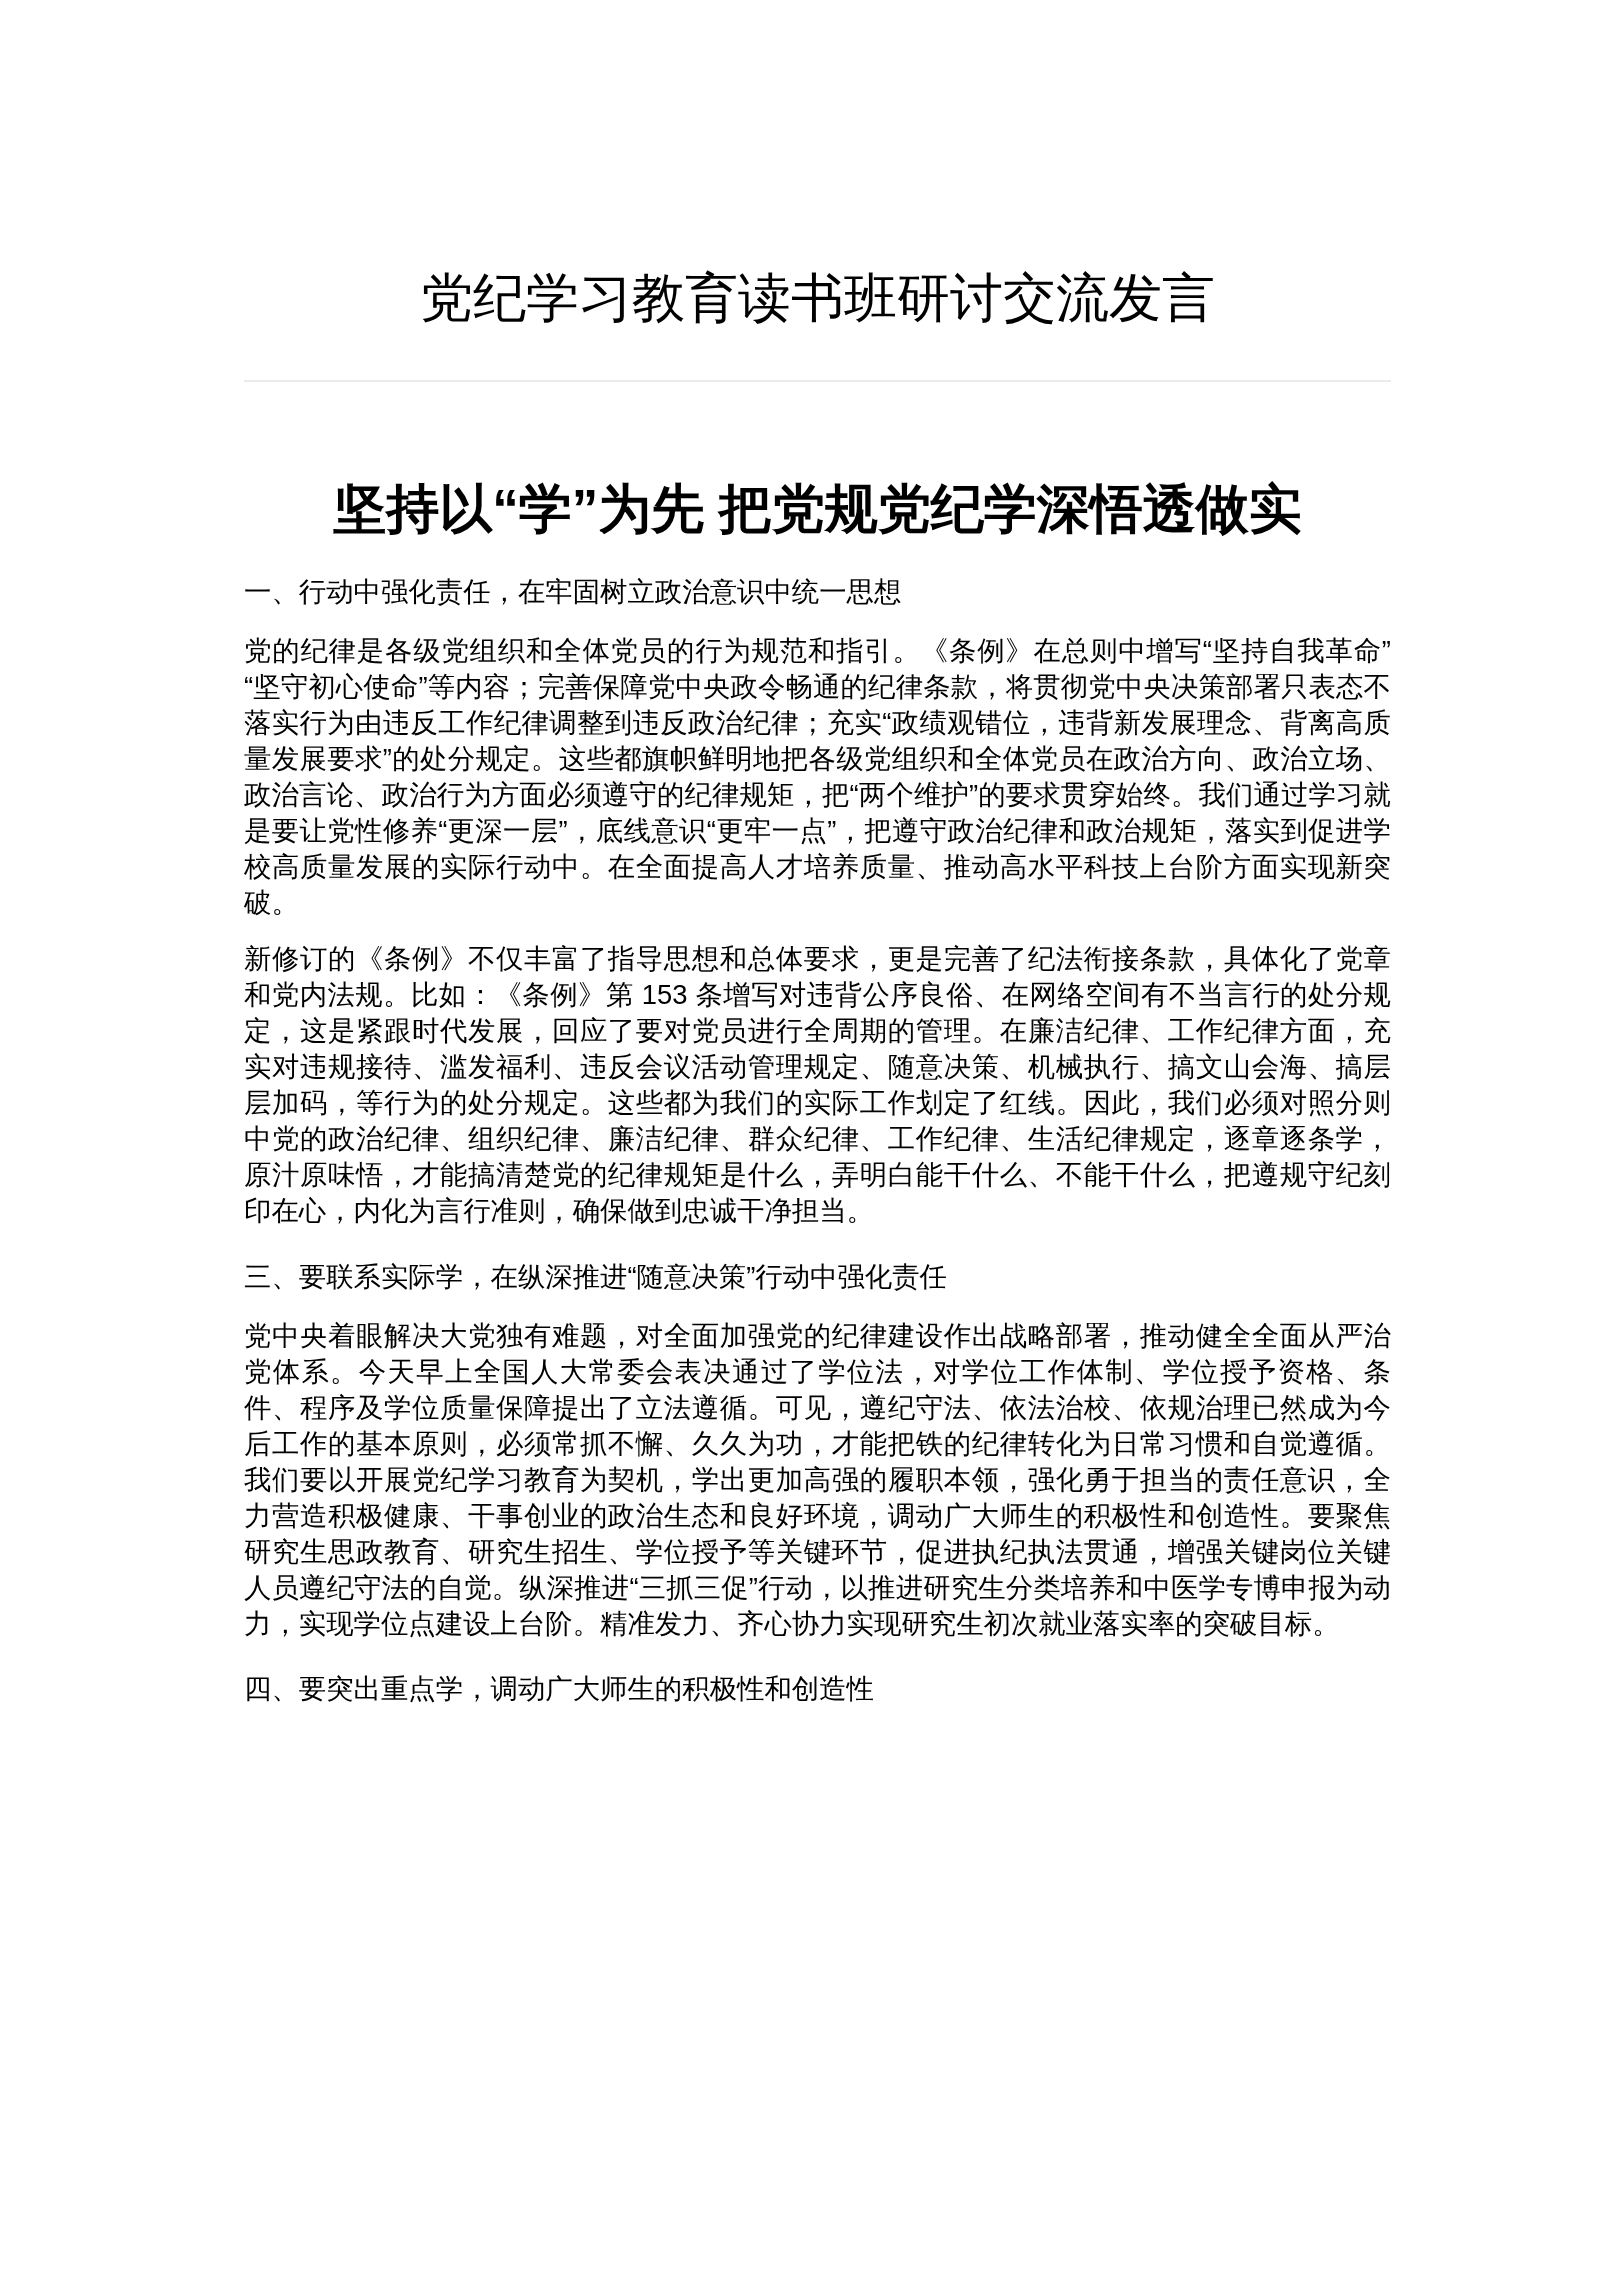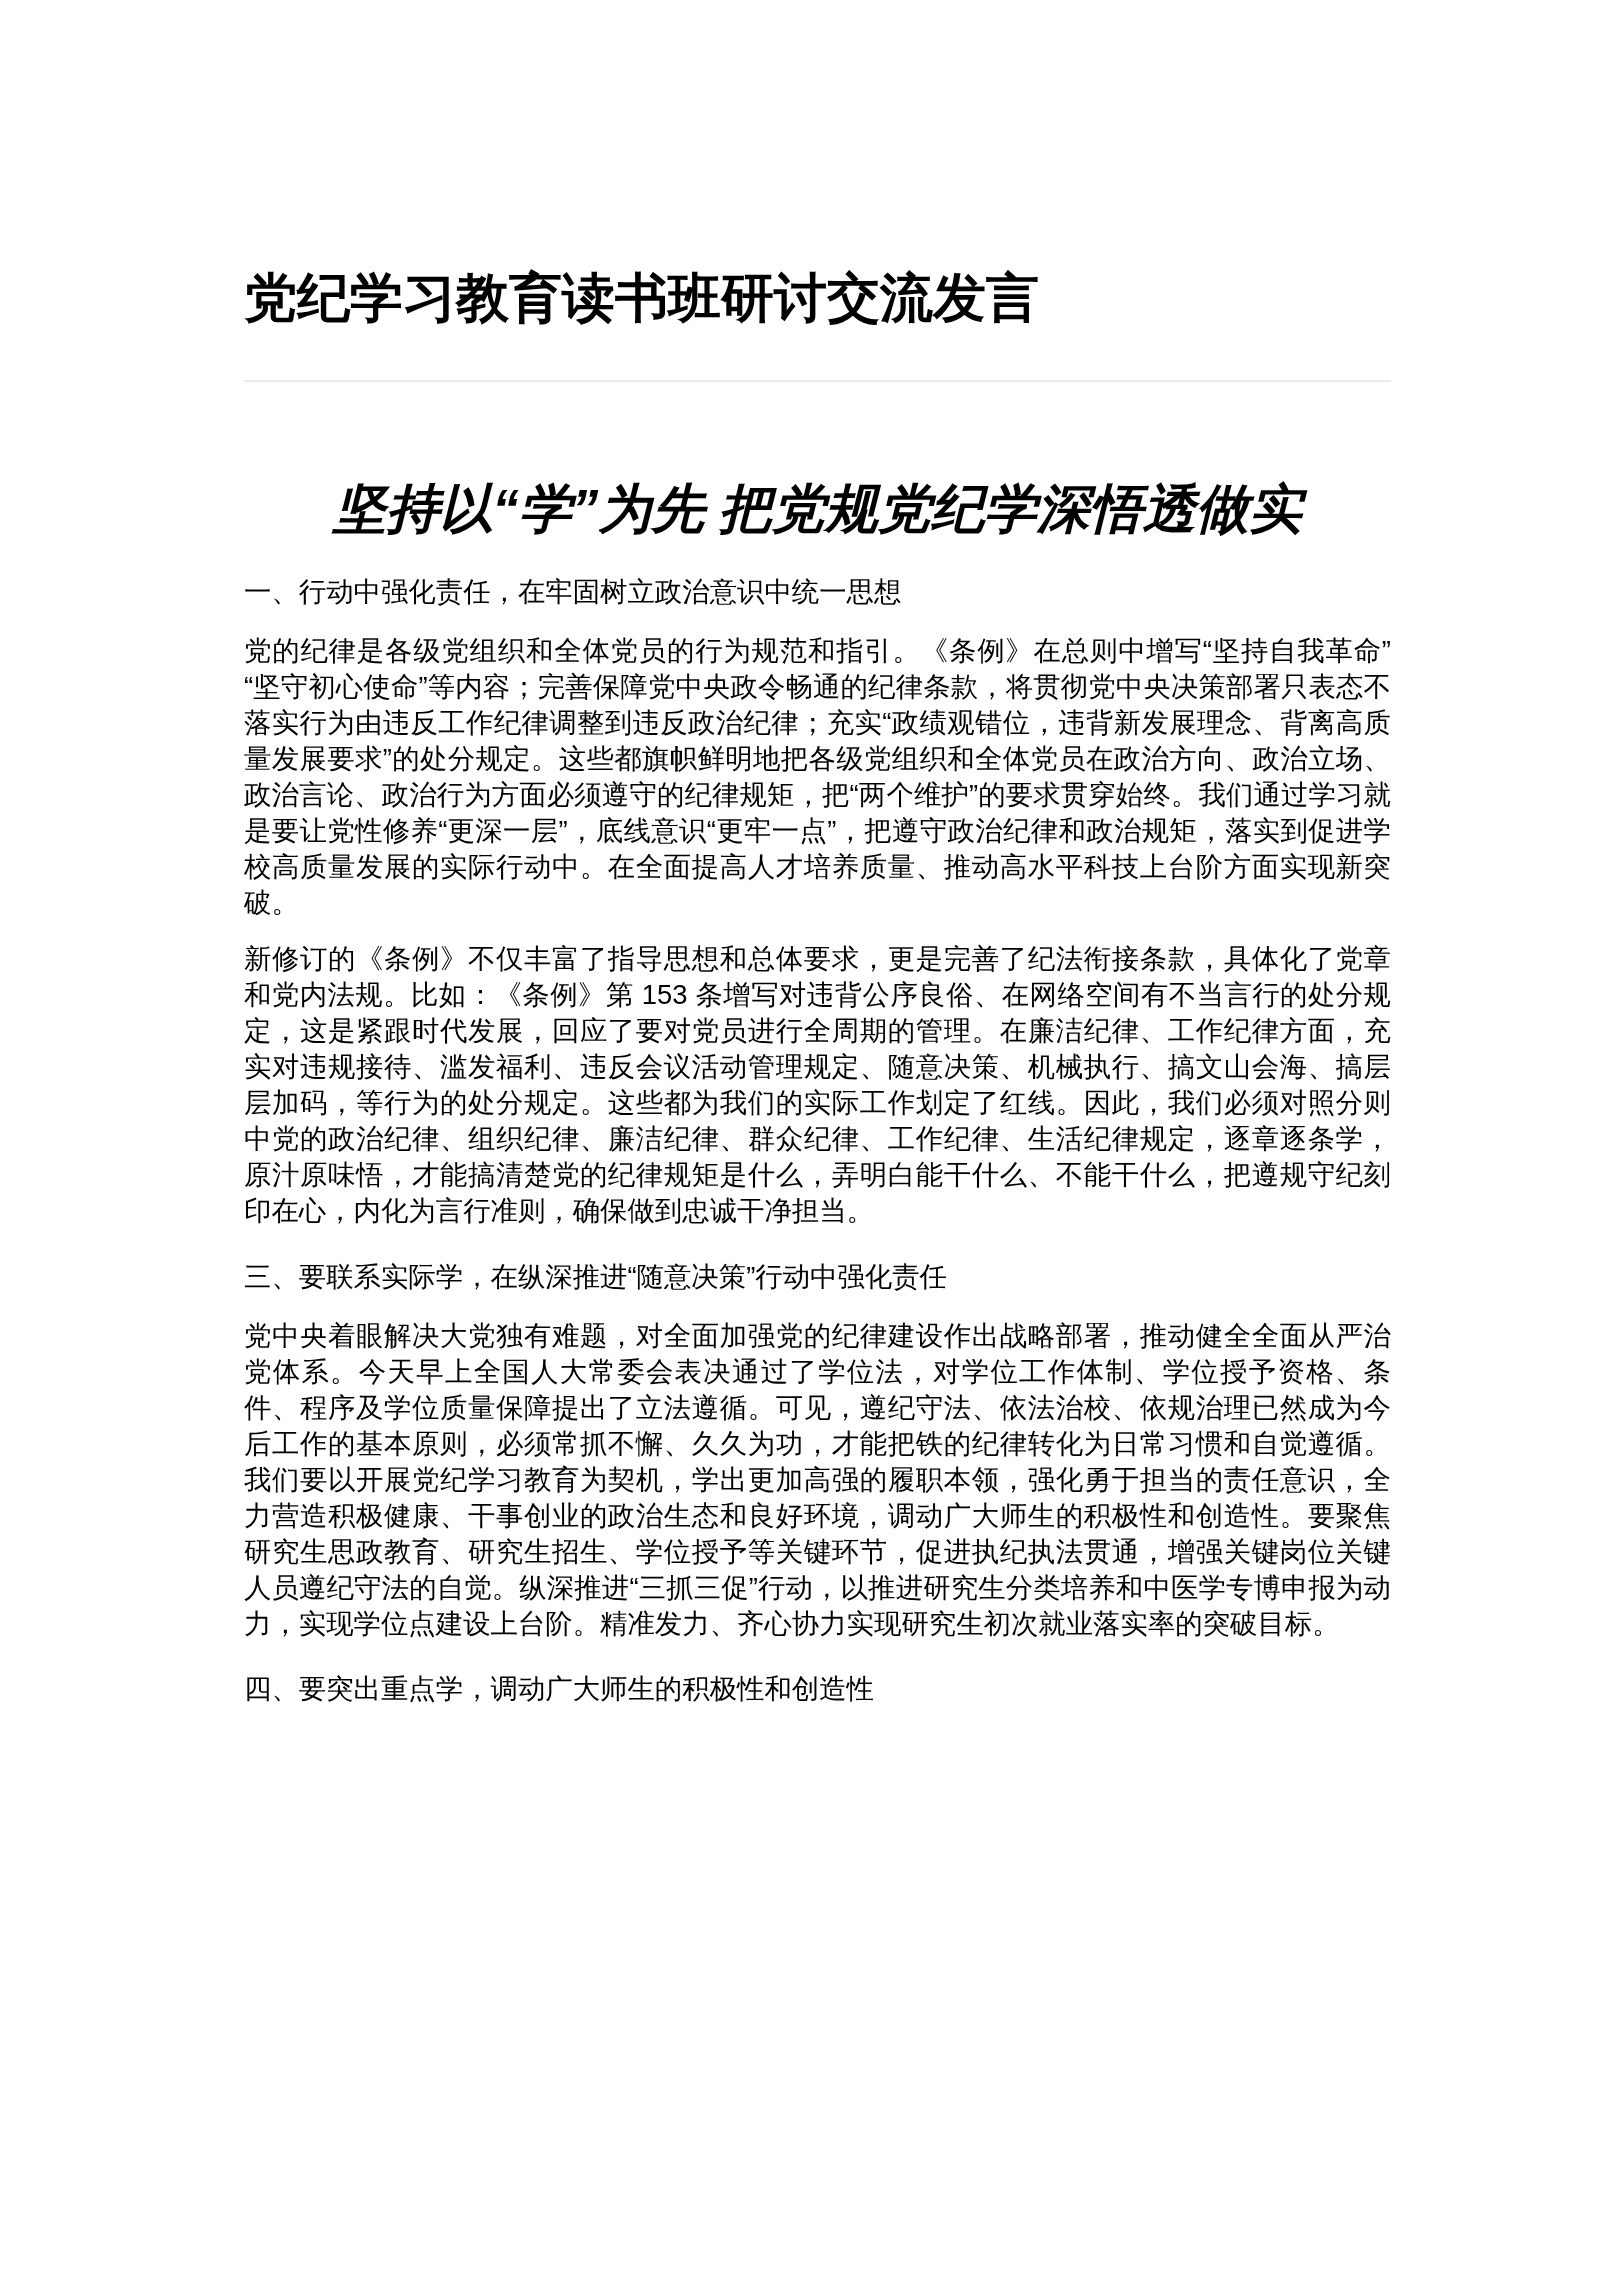--- a/index.html
+++ b/index.html
@@ -18,37 +18,37 @@
     width: 1147px;
     margin-left: 244px;
     padding-top: 266px;
     padding-bottom: 196px;
     box-sizing: content-box;
   }
   .doc-title {
     margin: 0;
     font-size: 53px;
     line-height: 64px;
-    font-weight: 700;
+    font-weight: 400;
+    text-align: center;
     white-space: nowrap;
   }
   .divider {
     height: 0;
     border: none;
     border-top: 2px solid #ebebeb;
     margin: 50px 0 0 0;
   }
   .subtitle {
     margin: 95px 0 0 0;
     font-size: 53px;
     line-height: 64px;
     font-weight: 700;
     text-align: center;
     white-space: nowrap;
-    font-style: italic;
   }
   .sec-heading {
     margin: 25.5px 0 18.6px 0;
     font-size: 27.4px;
     line-height: 43px;
     font-weight: 400;
   }
   .page > .subtitle + section > .sec-heading {
     margin-top: 29px;
   }

